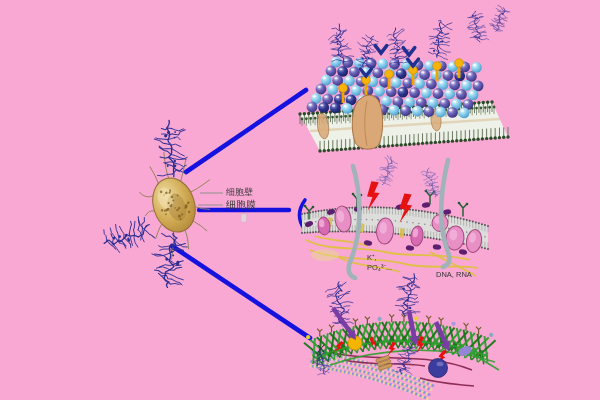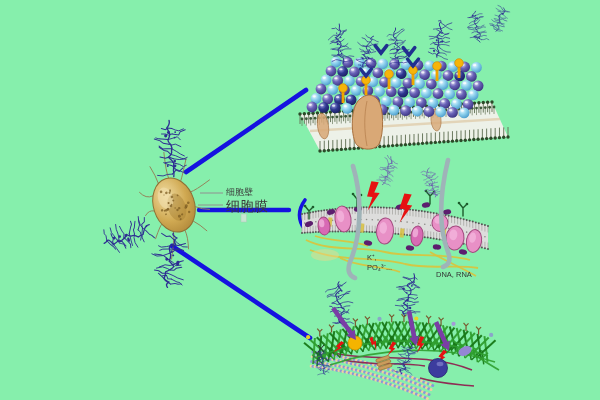--- a/index.html
+++ b/index.html
@@ -1,21 +1,21 @@
 <!DOCTYPE html>
 <html><head>
 <meta charset="utf-8">
 <style>
   html,body{margin:0;padding:0;}
   body{width:600px;height:400px;background:#ffffff;font-family:"Liberation Sans",sans-serif;overflow:hidden;}
-  .stage{position:relative;width:600px;height:400px;background:#86efac;}
+  .stage{position:relative;width:600px;height:400px;background:#f9a8d4;}
   svg{position:absolute;left:0;top:0;}
   .lbl{position:absolute;color:#3a3a3a;white-space:nowrap;z-index:3;}
   #lbl-wall{left:226px;top:186px;font-size:9px;}
-  #lbl-mem{left:226px;top:198px;font-size:14px;}
+  #lbl-mem{left:226px;top:198px;font-size:10px;}
   #lbl-ions{left:367px;top:253px;font-size:7.5px;line-height:9.5px;color:#333;}
   #lbl-dna{left:436px;top:270px;font-size:7.5px;color:#333;text-align:right;}
 </style>
 </head>
 <body>
 
 <div class="stage">
   <svg id="scene" width="600" height="400" viewBox="0 0 600 400">
     <defs>
       <radialGradient id="gB" cx="35%" cy="30%" r="75%">

